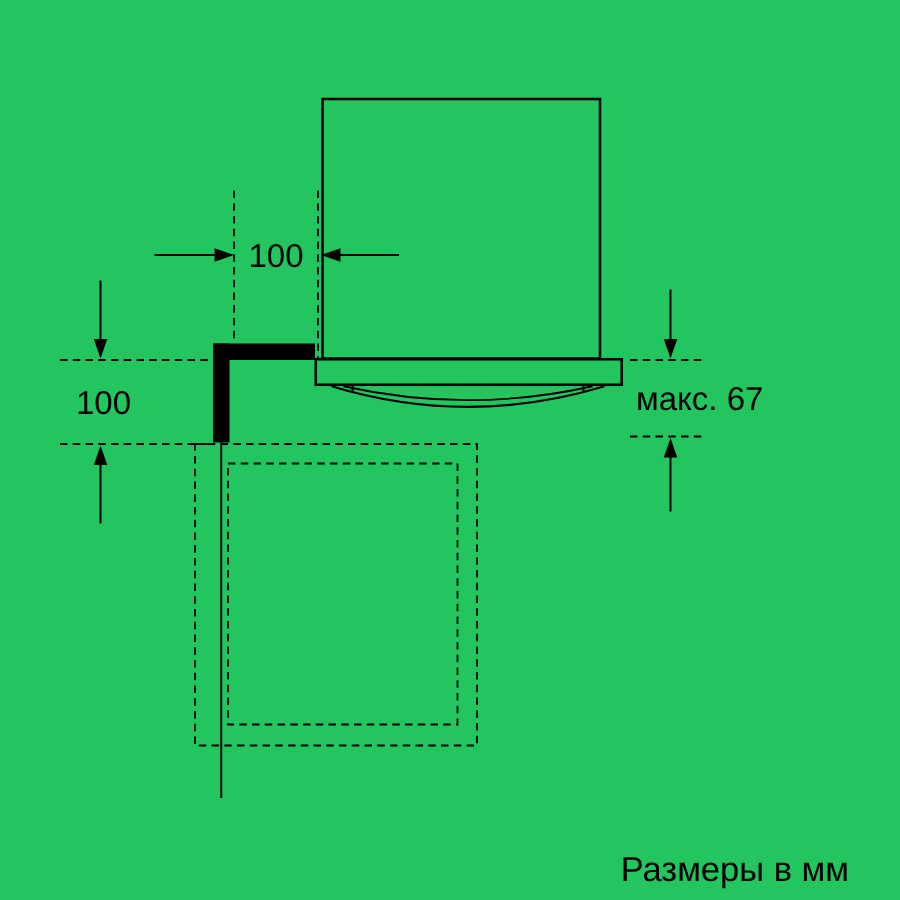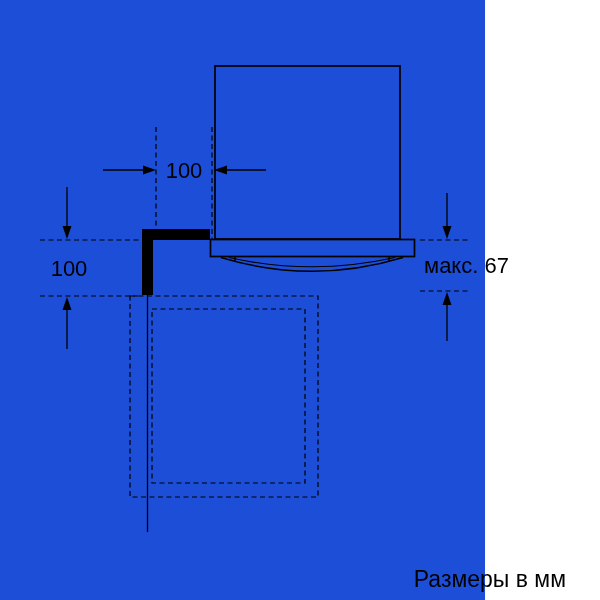--- a/index.html
+++ b/index.html
@@ -5,23 +5,23 @@
   html, body {
     margin: 0;
     padding: 0;
     width: 600px;
     height: 600px;
     background: #ffffff;
     overflow: hidden;
   }
   .stage {
     position: relative;
-    width: 485px;
+    width: 600px;
     height: 600px;
-    background: #1d4ed8;
+    background: #22c55e;
   }
   svg { display: block; }
   svg text {
     font-family: "Liberation Sans", "DejaVu Sans", sans-serif;
     fill: #000000;
   }
   .solid  { stroke: #000000; fill: none; }
   .dashed { stroke: #000000; fill: none; stroke-dasharray: 5 3.5; stroke-width: 1.2; }
   .thick  { fill: #000000; stroke: none; }
   .arrow  { fill: #000000; stroke: none; }

